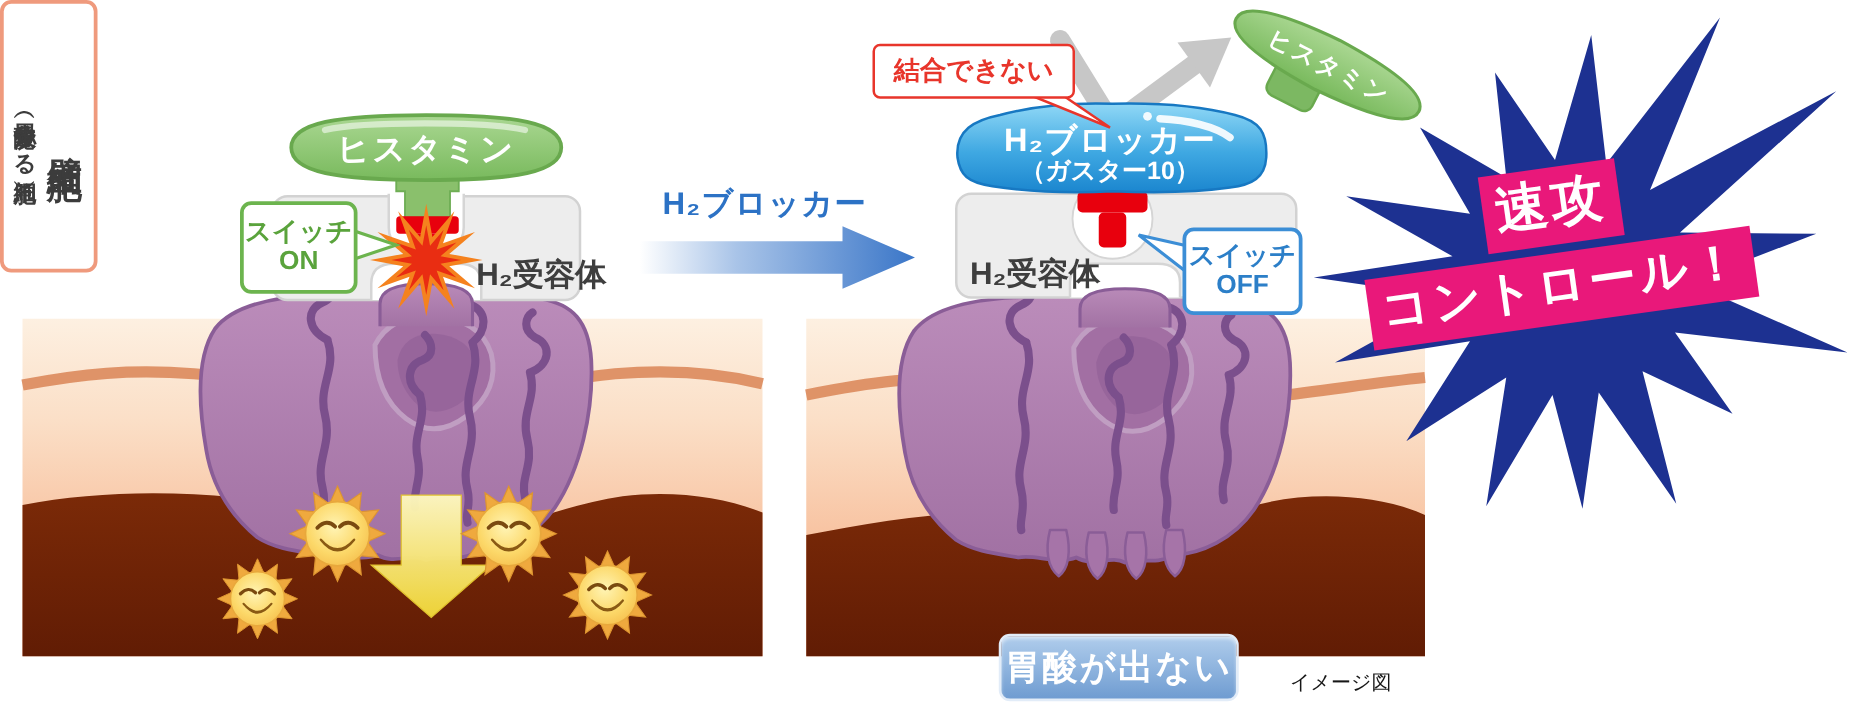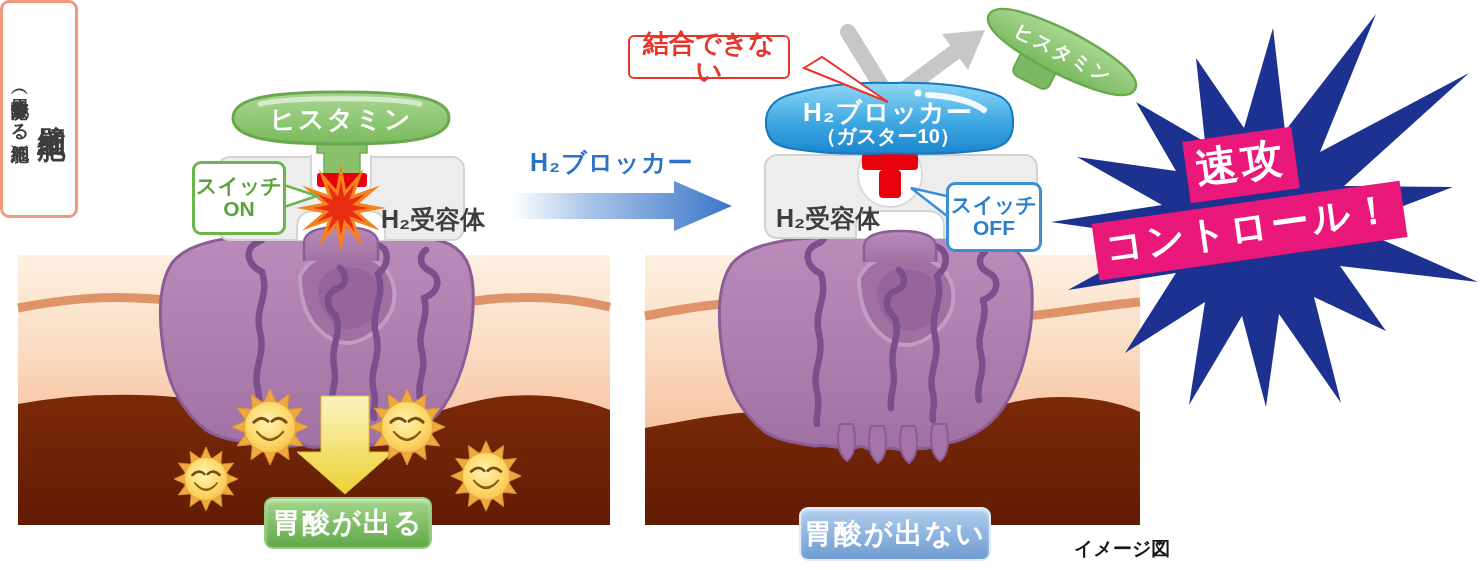--- a/index.html
+++ b/index.html
@@ -8,43 +8,43 @@
   .abs{position:absolute;}
   svg{display:block;}
   svg text{font-family:"Liberation Sans","DejaVu Sans",sans-serif;}
   .page-title{left:20px;top:13px;font-size:28px;font-weight:bold;color:#3a3a3a;letter-spacing:1px;}
   .bubble{position:absolute;background:#fff;display:flex;flex-direction:column;align-items:center;
           justify-content:center;font-weight:bold;text-align:center;line-height:1.08;z-index:5;}
   .bubble-on{left:192px;top:161px;width:88px;height:68px;border:3px solid #6cb44e;border-radius:9px;
              color:#5aa33c;font-size:21px;}
   .bubble-off{left:946px;top:182px;width:90px;height:64px;border:3px solid #3c8ed6;border-radius:9px;
               color:#2c7fc8;font-size:21px;}
-  .bubble-nobind{left:628px;top:35px;width:158px;height:40px;border:2.5px solid #e8352b;border-radius:6px;
-                 color:#e8352b;font-size:26px;}
+  .bubble-nobind{left:698px;top:35px;width:158px;height:40px;border:2.5px solid #e8352b;border-radius:6px;
+                 color:#e8352b;font-size:21px;}
   .arrow-label{left:530px;top:146px;font-size:25px;font-weight:bold;color:#2c72c5;letter-spacing:1px;z-index:4;}
   .cell-label{left:30px;top:286px;width:78px;height:218px;background:#fff;border:3px solid #ef9a7d;
               border-radius:9px;box-sizing:border-box;display:flex;flex-direction:column;
               justify-content:center;align-items:center;writing-mode:vertical-rl;text-orientation:mixed;
               color:#3c3c3c;z-index:5;}
   .cell-label .main{font-size:28px;font-weight:bold;letter-spacing:5px;}
   .cell-label .sub{font-size:18px;font-weight:bold;letter-spacing:1px;}
   .result{position:absolute;color:#fff;font-weight:bold;font-size:28px;text-align:center;
           border-radius:9px;z-index:5;display:flex;align-items:center;justify-content:center;
           letter-spacing:2px;}
   .result-acid{left:264px;top:497px;width:164px;height:48px;
                background:linear-gradient(#a4d68c,#61a94a);border:2px solid #93cc7c;
                box-shadow:inset 0 2px 3px rgba(255,255,255,.55);}
   .result-noacid{left:799px;top:507px;width:188px;height:50px;
                  background:linear-gradient(#b0cdec,#6f9cd1);border:2px solid #e2ecf8;
                  box-shadow:inset 0 2px 3px rgba(255,255,255,.55);}
   .burst-line{position:absolute;color:#fff;font-weight:bold;background:#e9187a;
               transform:rotate(-8deg);padding:1px 10px 5px;letter-spacing:3px;z-index:6;white-space:nowrap;}
   .burst-1{left:1186px;top:134px;font-size:42px;}
   .burst-2{left:1094px;top:202px;font-size:38px;}
-  .caption{left:1074px;top:536px;font-size:19px;font-weight:700;color:#161616;z-index:5;}
+  .caption{left:1032px;top:536px;font-size:16px;font-weight:400;color:#161616;z-index:5;}
 </style>
 </head>
 <body>
 
 <div class="stage">
 
   <svg class="abs" style="left:0;top:0;z-index:1" width="1482" height="570" viewBox="0 0 1482 570">
     <defs>
       <linearGradient id="panelGrad" x1="0" y1="0" x2="0" y2="1">
         <stop offset="0" stop-color="#fdf0e1"></stop>
@@ -213,20 +213,19 @@
   <div class="bubble bubble-off">
     <span>スイッチ</span>
     <span>OFF</span>
   </div>
 
   <div class="cell-label">
     <span class="main">壁細胞</span>
     <span class="sub">（胃酸分泌する細胞）</span>
   </div>
 
-  <div class="result result-acid">胃酸が出る</div>
   <div class="result result-noacid">胃酸が出ない</div>
 
   <div class="burst-line burst-1">速攻</div>
   <div class="burst-line burst-2">コントロール！</div>
 
   <div class="abs caption">イメージ図</div>
 </div>
 
 </body></html>

